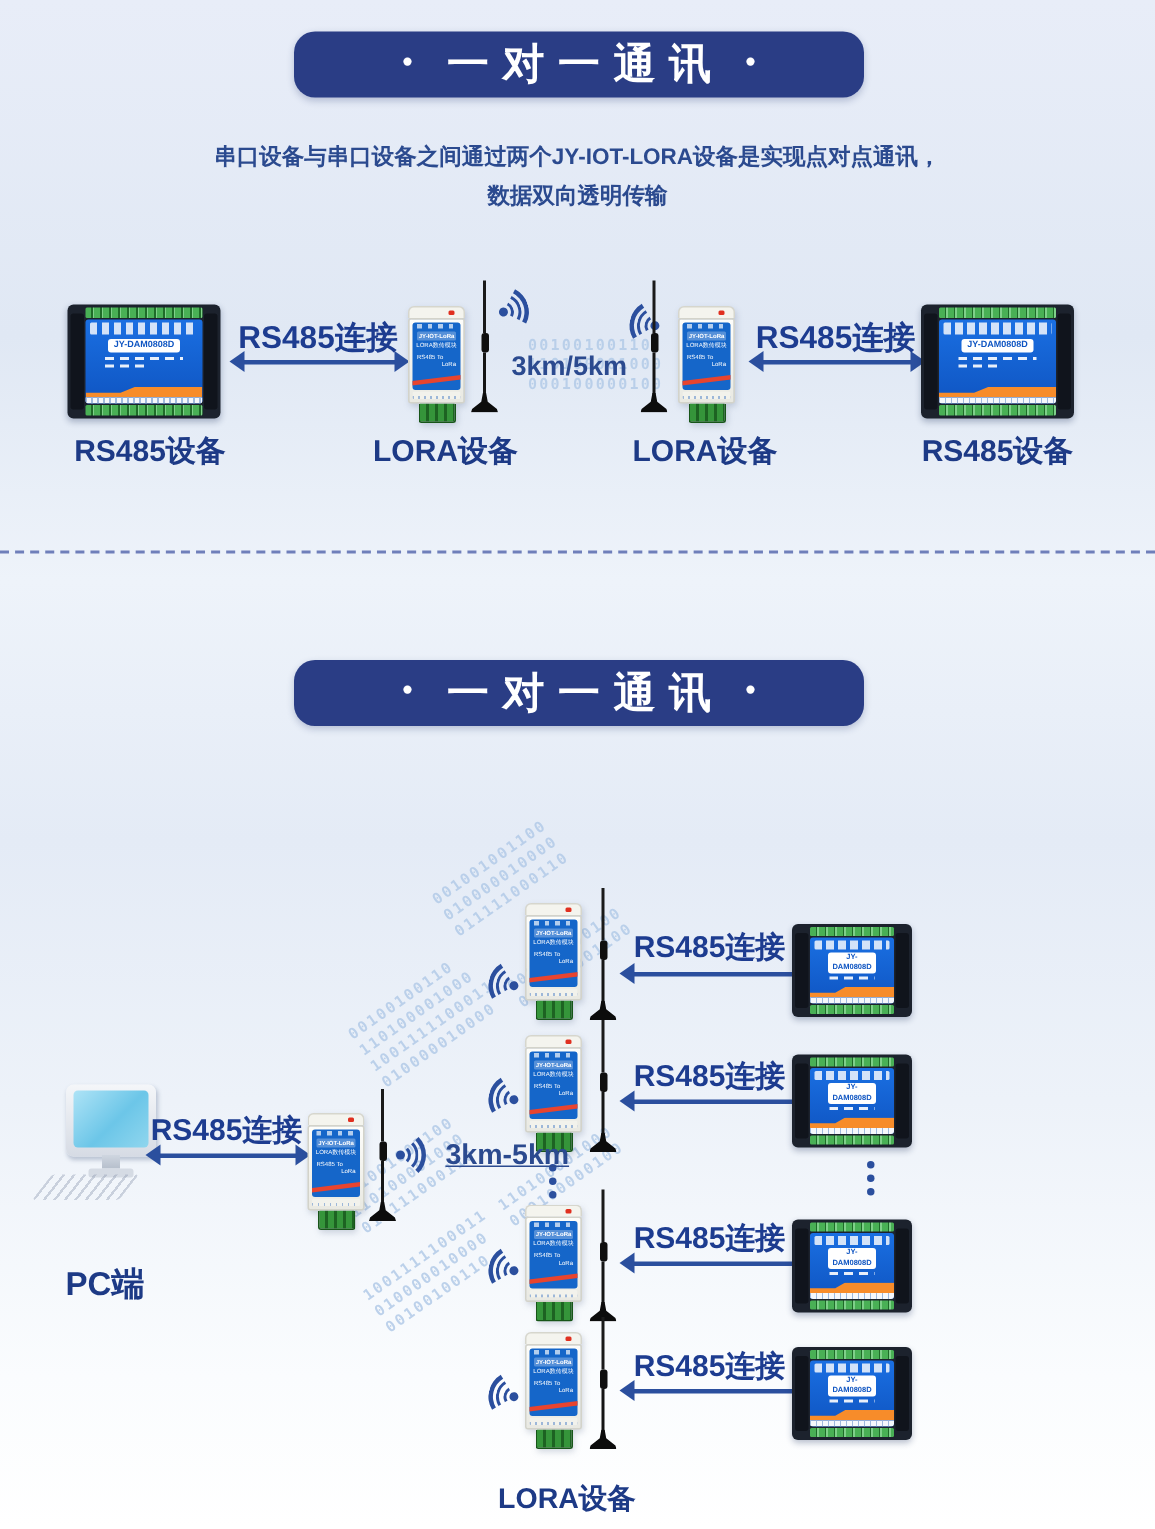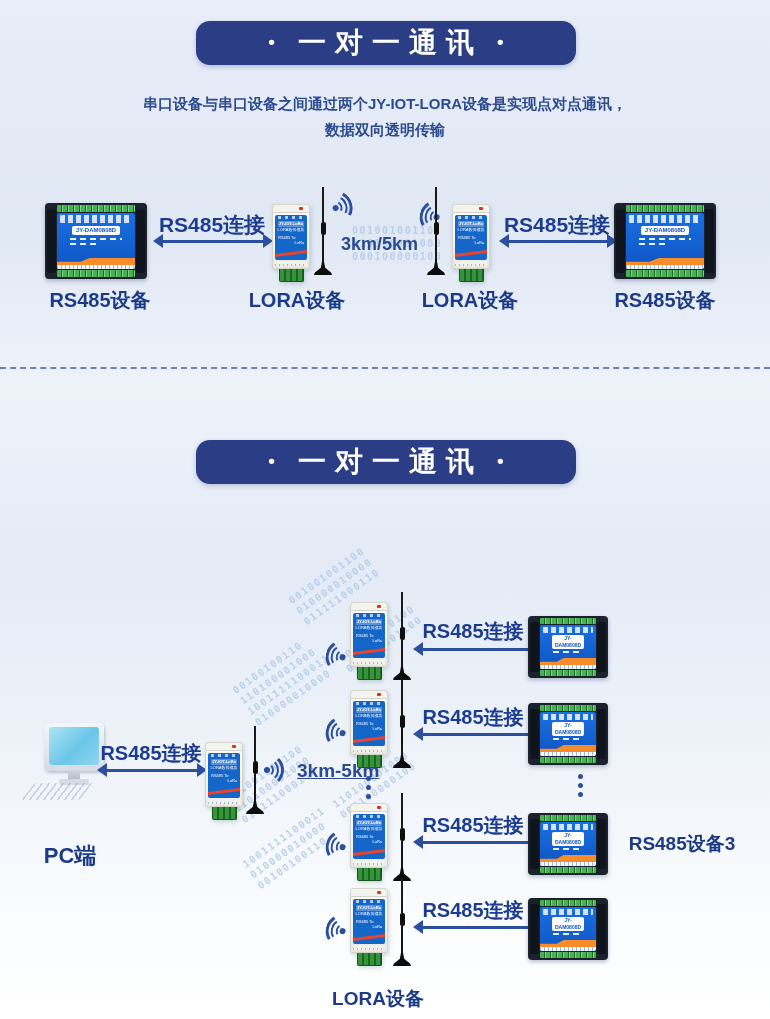--- a/index.html
+++ b/index.html
@@ -450,21 +450,20 @@
       <div class="plc-face">
         <div class="plc-conn"></div>
         <div class="plc-chip">JY-DAM0808D</div>
         <div class="plc-line"></div>
         <div class="plc-swoosh"></div>
         <div class="plc-white"></div>
       </div>
       <div class="plc-term"></div>
     </div>
   </div>
-  <div class="cap" style="left:612px;top:831px;width:140px;font-size:19px;">RS485设备3</div>
 
   <div class="wifi mirror" style="left:312px;top:910px;">
     <i class="dot"></i>
       <i class="a1"></i>
       <i class="a2"></i>
       <i class="a3"></i>
   </div>
   <div class="lora" style="left:350px;top:888px;">
     <div class="lora-cap">
         <span class="lora-led"></span>

